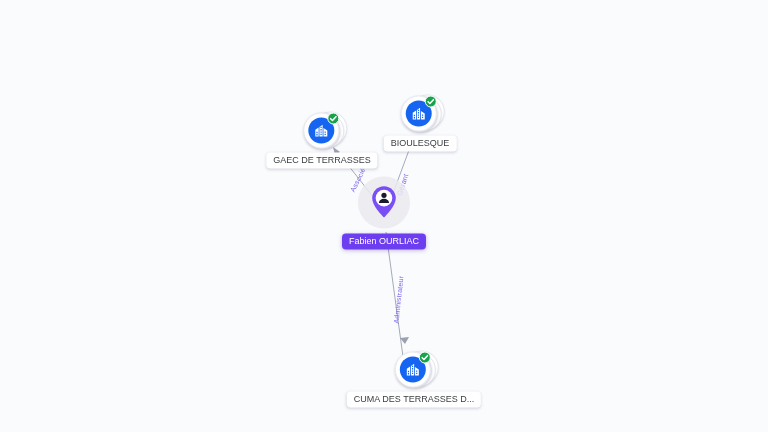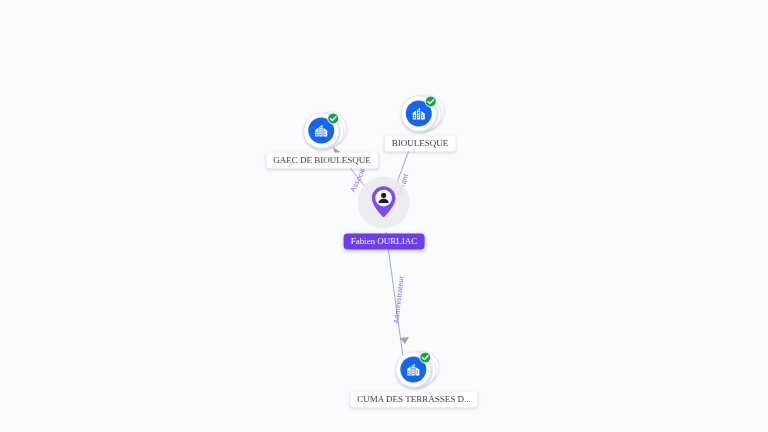--- a/index.html
+++ b/index.html
@@ -156,21 +156,21 @@
   .node-label {
     margin-top: 3px;
     padding: 2px 7px 3px 7px;
     border-radius: 4px;
     background: #ffffff;
     color: #3c4043;
     font-size: 9px;
     line-height: 11px;
     white-space: nowrap;
     box-shadow: 0 1px 3px rgba(40,40,80,.16);
-    font-family: Liberation Serif, serif;
+    font-family: Liberation Sans, sans-serif;
     text-align: right;
   }
   .node-label.primary {
     background: #6d3df0;
     color: #ffffff;
     box-shadow: 0 1px 4px rgba(80,50,190,.35);
   }
 </style>
 </head>
 <body>
@@ -209,21 +209,21 @@
             <path d="M15.2 21V8.4L21 12v9h-5.8zm1.7-2.1h1.8v-2h-1.8v2zm0-3.5h1.8v-2h-1.8v2z"></path>
           </svg>
         </div>
         <div class="check-badge">
           <svg width="8" height="8" viewBox="0 0 24 24" fill="none" stroke="#ffffff" stroke-width="4.5" stroke-linecap="round" stroke-linejoin="round">
             <polyline points="4,12.5 9.5,18 20,6.5"></polyline>
           </svg>
         </div>
       </div>
     </div>
-    <div class="node-label">GAEC DE BIOULESQUE</div>
+    <div class="node-label">GAEC DE TERRASSES</div>
   </div>
 
   <div class="node" style="left:420px; top:123px;">
     <div class="stack">
       <div class="disc d3"></div>
       <div class="disc d2"></div>
       <div class="disc d1"></div>
       <div class="company-badge">
         <div class="company-circle">
           <svg width="16" height="16" viewBox="0 0 24 24" fill="#ffffff">

